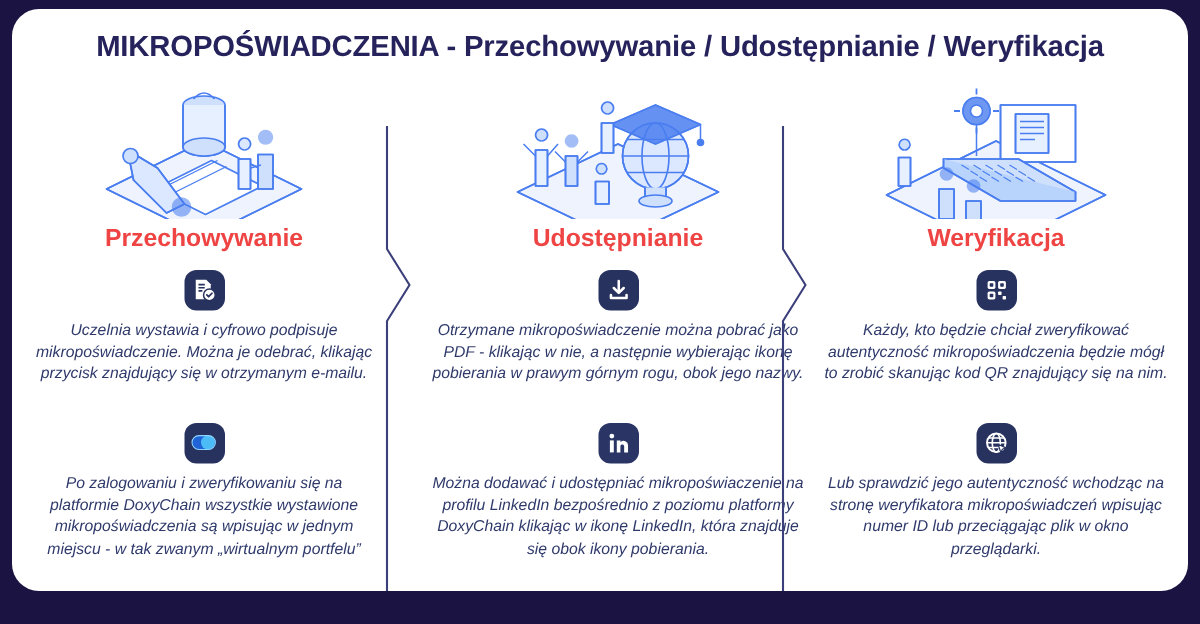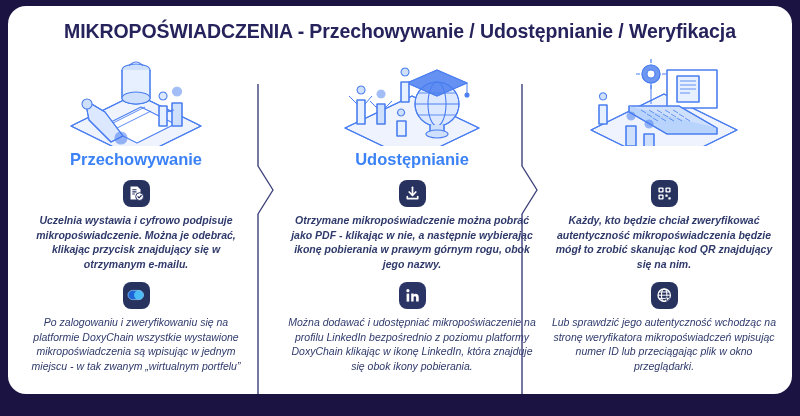--- a/index.html
+++ b/index.html
@@ -58,28 +58,28 @@
     position:absolute;top:2px;left:0;width:252px;height:92px;
   }
   .illus svg{display:block;margin:0 auto;}
 
   
   .col-head{
     position:absolute;top:98px;left:0;width:252px;
     text-align:center;
     font-size:16.5px;
     font-weight:bold;
-    color:#3b82f6;
+    color:#ef4444;
   }
 
   
   .block{
     position:absolute;left:0;width:252px;
   }
-  .block-a{top:128px;font-weight:bold;}
+  .block-a{top:128px;}
   .block-b{top:230px;}
 
   .icon-badge{
     width:27px;height:27px;
     margin:0 auto 6px auto;
     border-radius:8px;
     background:#27325f;
     display:flex;align-items:center;justify-content:center;
   }
   .icon-badge svg{display:block;}
@@ -285,20 +285,21 @@
               <path d="M62 66 a4 4 0 1 1 0.1 0" fill="#4a7ef0" opacity="0.55"></path>
               <path d="M57 72 L57 92 L67 92 L67 72 Z" fill="#cfe0fd"></path>
               <path d="M57 72 L57 92 L67 92 L67 72 Z"></path>
               <path d="M80 74 a4 4 0 1 1 0.1 0" fill="#4a7ef0" opacity="0.55"></path>
               <path d="M75 80 L75 100 L85 100 L85 80 Z" fill="#cfe0fd"></path>
               <path d="M75 80 L75 100 L85 100 L85 80 Z"></path>
             </g>
           </svg>
         </div>
 
+        <div class="col-head">Weryfikacja</div>
 
         <div class="block block-a">
           <div class="icon-badge">
             <svg width="17" height="17" viewBox="0 0 17 17">
               <g fill="#ffffff">
                 <rect x="2.4" y="2.4" width="5.2" height="5.2" rx="1.1"></rect>
                 <rect x="9.4" y="2.4" width="5.2" height="5.2" rx="1.1"></rect>
                 <rect x="2.4" y="9.4" width="5.2" height="5.2" rx="1.1"></rect>
                 <rect x="9.4" y="9.4" width="2.3" height="2.3" rx="0.5"></rect>
                 <rect x="12.4" y="12.3" width="2.3" height="2.3" rx="0.5"></rect>

